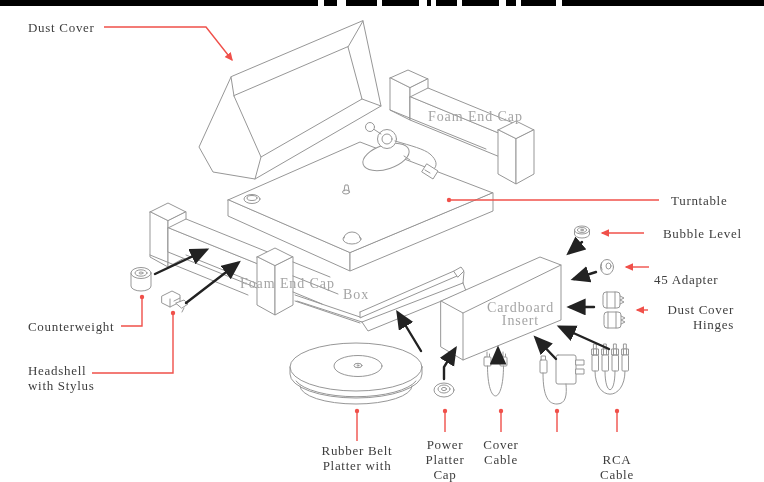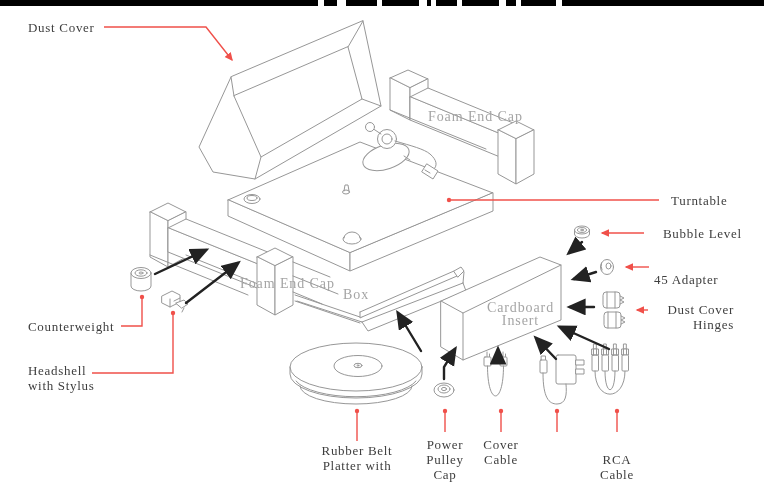--- a/index.html
+++ b/index.html
@@ -297,21 +297,21 @@
     <div>Insert</div>
   </div>
 
   <div class="lbl ctr" style="left:306px;top:443px;width:102px">
     <div>Rubber Belt</div>
     <div>Platter with</div>
   </div>
 
   <div class="lbl ctr" style="left:413px;top:437px;width:64px">
     <div>Power</div>
-    <div>Pulley</div>
+    <div>Platter</div>
     <div>Cap</div>
   </div>
 
   <div class="lbl ctr" style="left:469px;top:437px;width:64px">
     <div>Cover</div>
     <div>Cable</div>
   </div>
 
 
   <div class="lbl ctr" style="left:585px;top:452px;width:64px">

